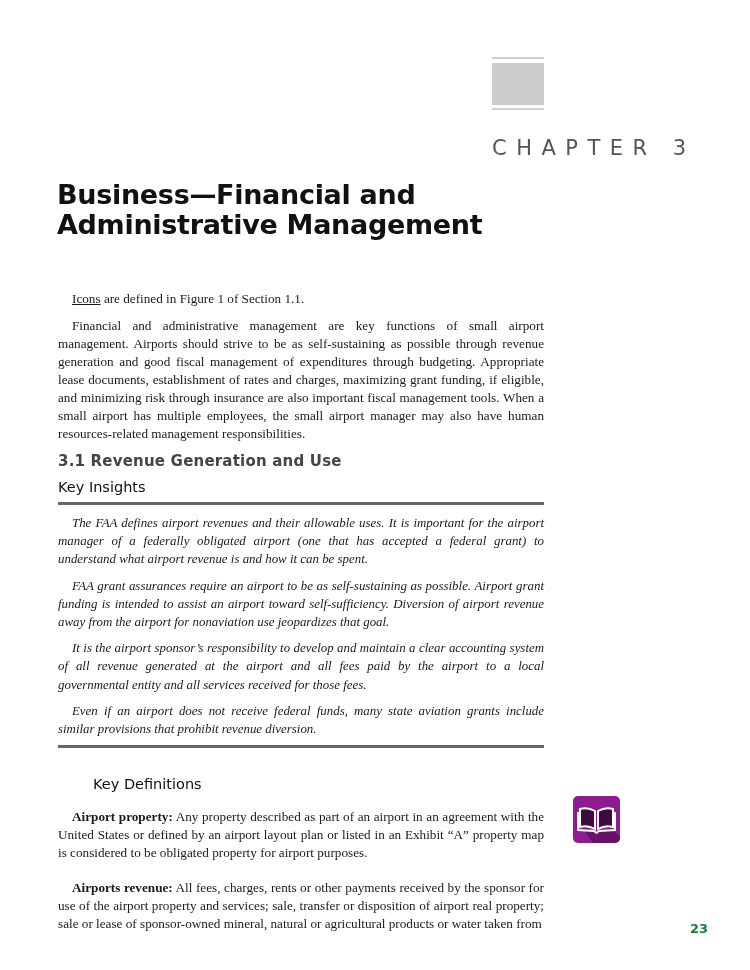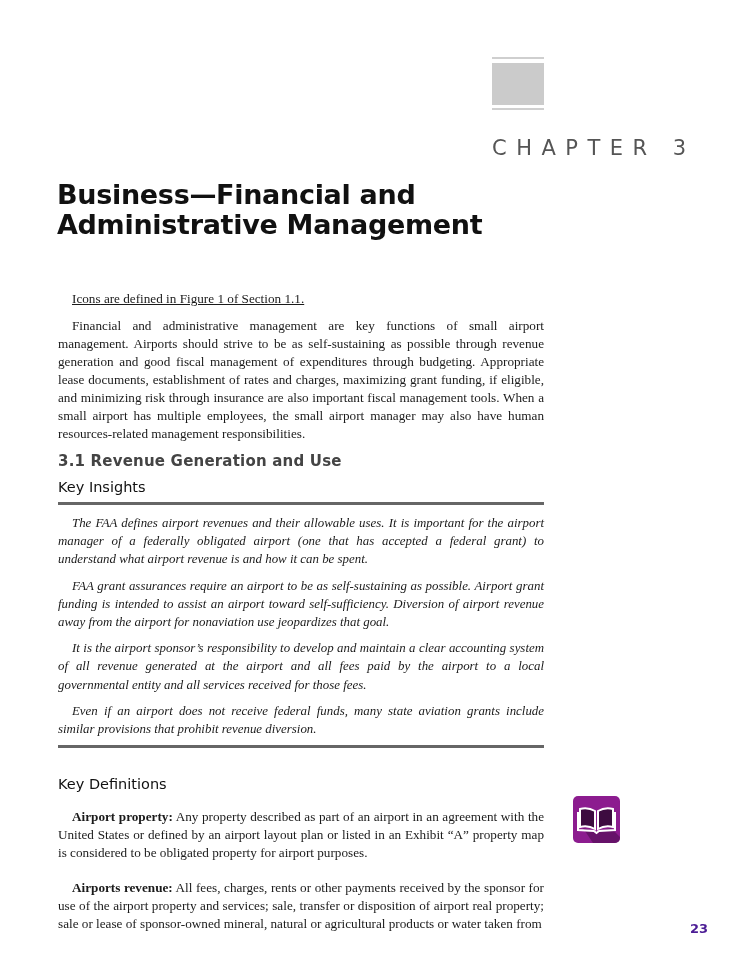--- a/index.html
+++ b/index.html
@@ -18,48 +18,48 @@
 
     .chapter-title {
       position: absolute; left: 57px; top: 180px; width: 480px;
       font-family: "DejaVu Sans", sans-serif; font-size: 27px; line-height: 30px;
       color: #111; font-weight: bold; letter-spacing: -0.3px;
     }
 
     .content { position: absolute; left: 58px; top: 290px; width: 486px; }
 
     .p { font-size: 13.2px; line-height: 18.1px; text-align: justify; text-indent: 14px; margin-bottom: 8.5px; }
-    .p.noindent { text-indent: 14px; text-decoration: underline; }
+    .p.noindent { text-indent: 14px; }
     .u { text-decoration: underline; }
 
     .section-heading {
       font-family: "DejaVu Sans", sans-serif; font-weight: bold; font-size: 15px;
       color: #444; margin-top: 6px; letter-spacing: 0.2px;
     }
     .subheading {
       font-family: "DejaVu Sans", sans-serif; font-weight: normal; font-size: 14.5px;
       color: #111; margin-top: 9px;
     }
     .rule { height: 3px; background: #666; margin: 7px 0 9px 0; }
     .insights .p { font-style: italic; font-size: 12.9px; }
     .insights .p:last-of-type { margin-bottom: 6px; }
 
-    .defs-heading { margin-top: 28px; }
+    .defs-heading { margin-top: 28px; margin-left: 35px; }
     .defs .p { margin-top: 16px; }
     .term { font-weight: bold; }
 
     .book-icon {
       position: absolute; left: 573px; top: 796px; width: 47px; height: 47px;
       background: #8c1c8f; border-radius: 5px; overflow: hidden;
     }
     .book-icon svg { position: absolute; left: 0; top: 0; }
 
     .page-number {
       position: absolute; left: 690px; top: 921px;
-      font-family: "DejaVu Sans", sans-serif; font-weight: bold; font-size: 13px; color: #4c1d95;
+      font-family: "DejaVu Sans", sans-serif; font-weight: bold; font-size: 13px; color: #15803d;
     }
   </style>
 </head>
 <body>
 
 <div class="chapter-deco">
   <div class="deco-line"></div>
   <div class="deco-square"></div>
   <div class="deco-line"></div>
 </div>

